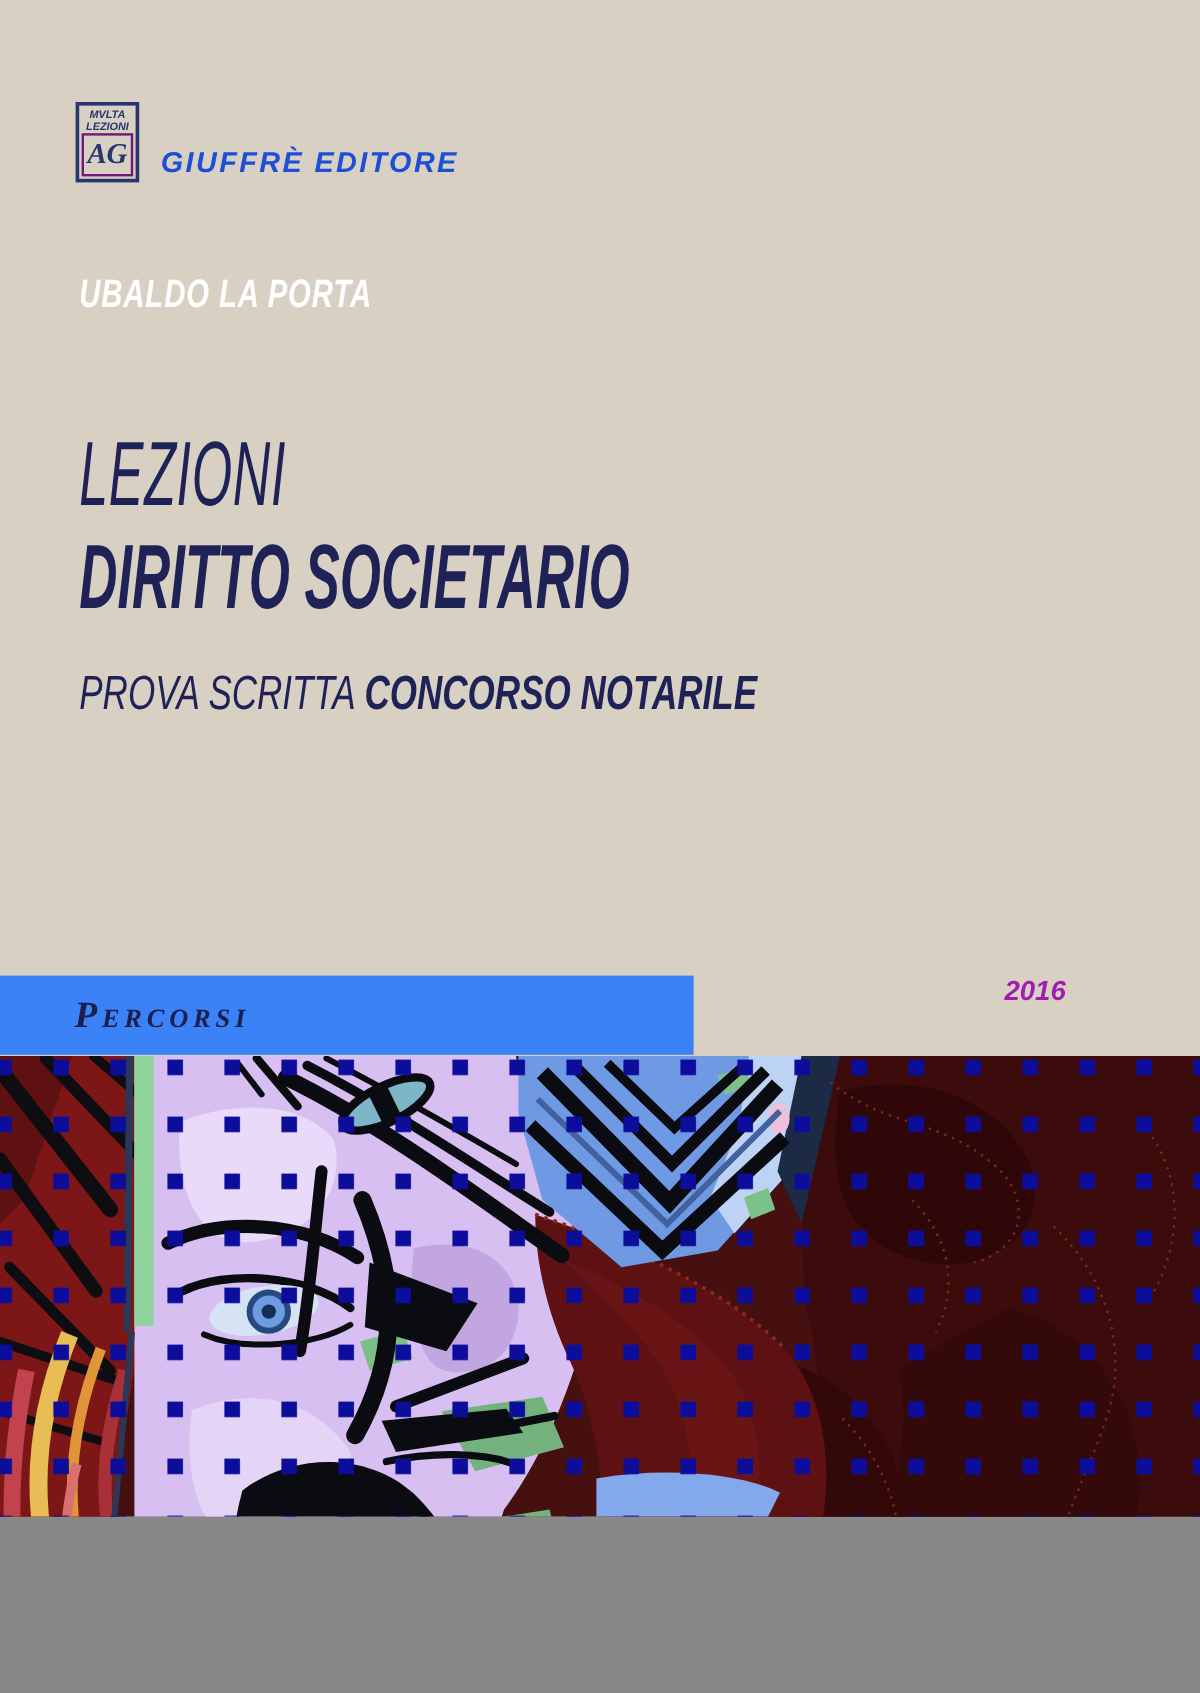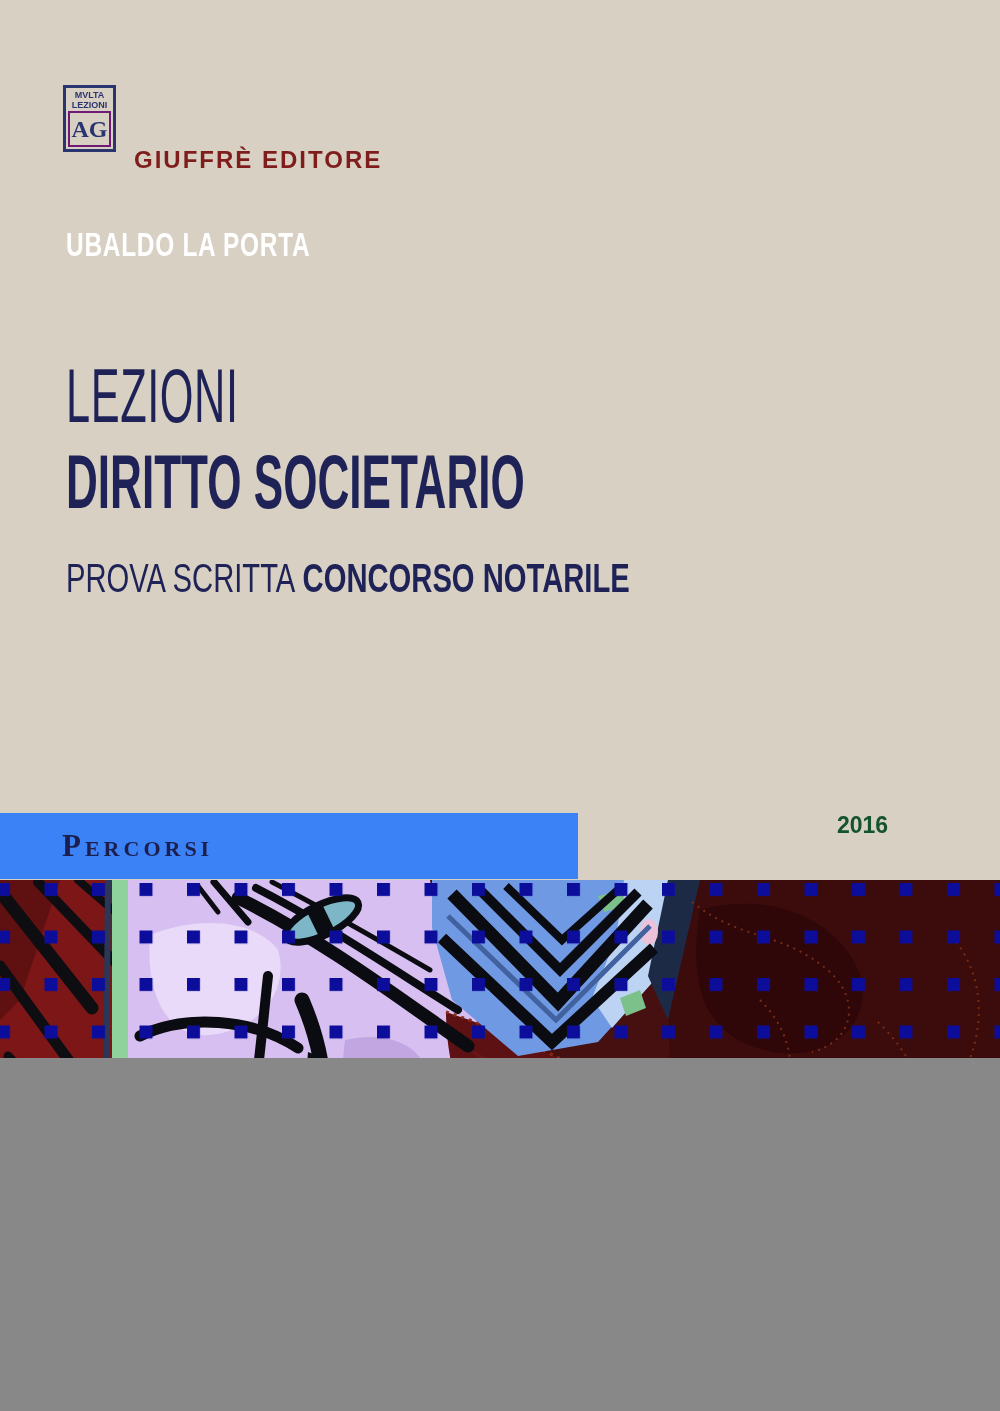--- a/index.html
+++ b/index.html
@@ -1,39 +1,40 @@
 <!DOCTYPE html>
 <html><head>
 <meta charset="utf-8">
 <style>
   html,body{margin:0;padding:0;background:#888;}
   .cover{
-    position:relative; width:1000px; height:1058px;
+    position:relative; width:1000px; height:1264px;
     background:#d7d0c3; overflow:hidden;
     font-family:"Liberation Sans", sans-serif;
+    font-style:italic;
   }
   
   .logo-box{
     position:absolute; left:63px; top:85px; width:53px; height:67px;
     border:3px solid #2a3570; box-sizing:border-box; background:#d7d0c3;
     display:flex; flex-direction:column; padding:2px;
   }
   .logo-motto{
     font-size:9px; font-weight:bold; color:#2a3570; line-height:10px;
     text-align:center; letter-spacing:0px; white-space:pre-line; flex:0 0 auto;
   }
   .logo-ag{
     margin-top:1px; border:2px solid #701a75; flex:1;
     display:flex; align-items:center; justify-content:center;
     font-size:24px; font-weight:bold; color:#2a3570;
     font-family:"Liberation Serif", serif;
   }
   .publisher-name{
     position:absolute; left:134px; top:122px;
-    font-size:24px; font-weight:bold; color:#7f1d1d; letter-spacing:2px;margin-top:24px;
+    font-size:24px; font-weight:bold; color:#1d4ed8; letter-spacing:2px;
   }
   .author{
     position:absolute; left:66px; top:226px;
     font-size:33px; font-weight:bold; color:#ffffff; letter-spacing:1px;
     transform:scaleX(0.74); transform-origin:left top; white-space:nowrap;
   }
   .title-line1{
     position:absolute; left:66px; top:352px;
     font-size:76px; font-weight:400; color:#1e2256; letter-spacing:1px;
     transform:scaleX(0.57); transform-origin:left top; white-space:nowrap;
@@ -53,21 +54,21 @@
     position:absolute; left:0; top:813px; width:578px; height:66px;
     background:#3b82f6; display:flex; align-items:center;
   }
   .series-name{
     margin-left:62px; font-family:"Liberation Serif", serif;
     font-variant:small-caps; font-size:31px; font-weight:600;
     color:#1c1f4e; letter-spacing:4px;
   }
   .year{
     position:absolute; left:837px; top:812px;
-    font-size:23px; font-weight:bold; color:#14532d;
+    font-size:23px; font-weight:bold; color:#a21caf;
   }
   .artwork{ position:absolute; left:0; top:880px; width:1000px; height:531px; }
   .artwork svg{ display:block; }
 </style>
 </head>
 <body>
 
 <div class="cover">
 
   <div class="logo-box">

